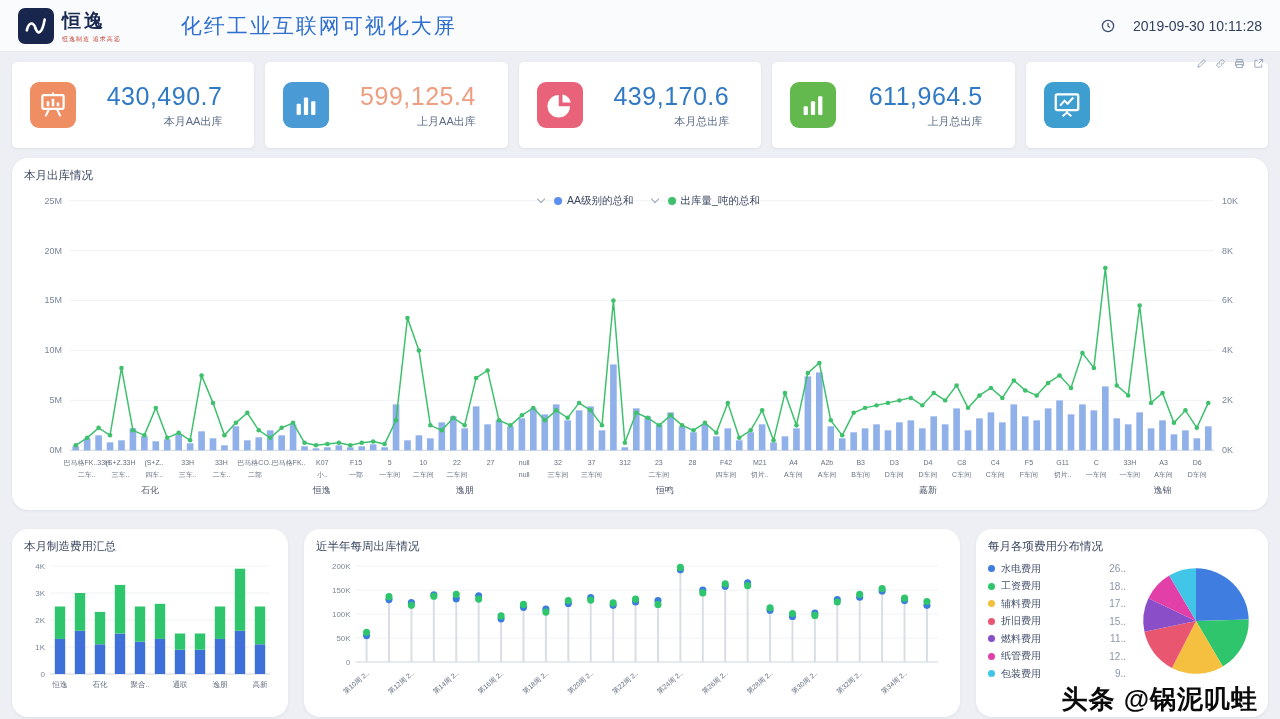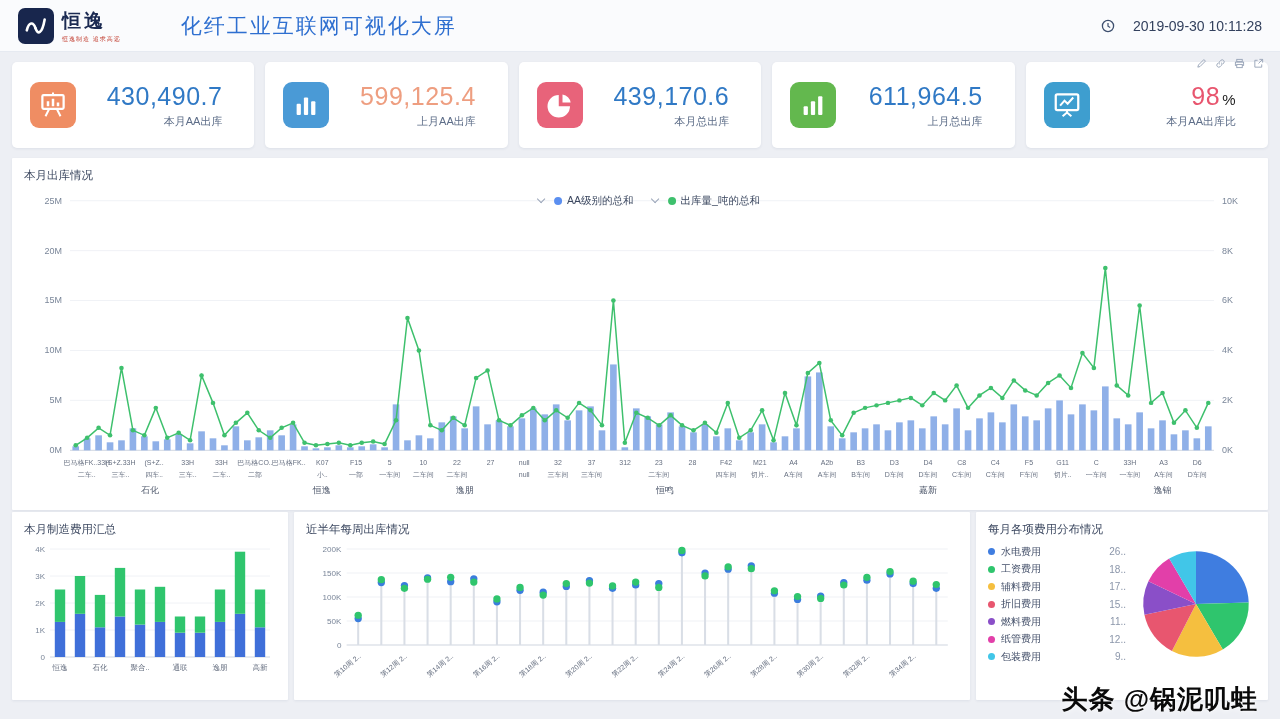--- a/index.html
+++ b/index.html
@@ -31,33 +31,33 @@
     align-items:center; justify-content:center; flex:none; }
   .kpi-icon svg { width:30px; height:30px; }
   .kpi-body { flex:1; text-align:right; }
   .kpi-value { font-size:25px; letter-spacing:.5px; }
   .kpi-unit { font-size:15px; color:#222; margin-left:2px; }
   .kpi-label { font-size:11px; color:#5d6d88; margin-top:3px;margin-left:37px; }
   .toolbar { position:absolute; top:58px; right:16px; display:flex; gap:8px; z-index:5; }
   .toolbar span { display:inline-flex; cursor:pointer; }
   .toolbar svg { width:11px; height:11px; }
   
-  .panel { background:#fff; border-radius:1px; box-shadow:0 1px 3px rgba(20,40,80,.07);
+  .panel { background:#fff; border-radius:16px; box-shadow:0 1px 3px rgba(20,40,80,.07);
     padding:10px 12px; position:relative; overflow:hidden; }
   .panel-title { font-size:11.5px; color:#3c4860; }
   .main-panel { margin:10px 12px 0; height:352px; }
   #main-chart { width:100%; height:312px; display:block; margin-top:6px; }
   .legend { position:absolute; top:36px; left:50%; transform:translateX(-50%);
     display:flex; align-items:center; font-size:10.5px; color:#3c4860; z-index:3; }
   .legend-item { display:flex; align-items:center; cursor:pointer; }
   .legend .chev { width:6px; height:6px; border-right:1.4px solid #9aa5b8;
     border-bottom:1.4px solid #9aa5b8; transform:rotate(45deg); margin:-4px 10px 0 18px; }
   .legend .dot { width:8px; height:8px; border-radius:50%; display:inline-block; margin-right:5px; }
   
-  .bottom-row { display:grid; grid-template-columns:276px 1fr 292px; gap:6px; margin:2px 12px; }
+  .bottom-row { display:grid; grid-template-columns:276px 1fr 292px; gap:16px; margin:19px 12px; }
   .bottom-row .panel { height:188px; }
   #cost-chart { width:252px; height:152px; display:block; margin-top:4px; }
   #weekly-chart { width:100%; height:152px; display:block; margin-top:4px; }
   .pie-wrap { display:flex; align-items:center; margin-top:6px; }
   .pie-legend { list-style:none; flex:1; }
   .pie-legend li { display:flex; align-items:center; font-size:10px; color:#44506a; height:17.5px; }
   .pie-legend .dot { width:7px; height:7px; border-radius:50%; margin-right:6px; flex:none; }
   .pie-legend .val { margin-left:auto; color:#8b96aa; padding-right:10px; }
   #pie-chart { width:120px; height:120px; flex:none; }
   
@@ -173,24 +173,20 @@
         <div class="kpi-label">上月总出库</div>
       </div>
     </div>
     <div class="kpi-card">
       <div class="kpi-icon" style="background: rgb(62, 158, 207);">
         <svg viewBox="0 0 24 24">
           <rect x="3" y="3.5" width="18" height="12.5" rx="1.2" fill="none" stroke="#fff" stroke-width="1.8"></rect>
           <path d="M6.5 12.5l3.5-4 2.5 2.5 4.5-5" stroke="#fff" stroke-width="1.6" fill="none"></path>
           <path d="M12 16v2.5M8.5 21l3.5-3 3.5 3" stroke="#fff" stroke-width="1.6" fill="none"></path>
         </svg>
-      </div>
-      <div class="kpi-body">
-        <div class="kpi-value" style="color: rgb(232, 85, 110);">98<span class="kpi-unit">%</span></div>
-        <div class="kpi-label">本月AA出库比</div>
       </div>
     </div>
   </section>
 
 <section class="panel main-panel">
   <div class="panel-title">本月出库情况</div>
   <div class="legend" id="main-legend">
       <span class="chev"></span>
       <span class="legend-item">
         <span class="dot" style="background: rgb(91, 143, 240);"></span>

